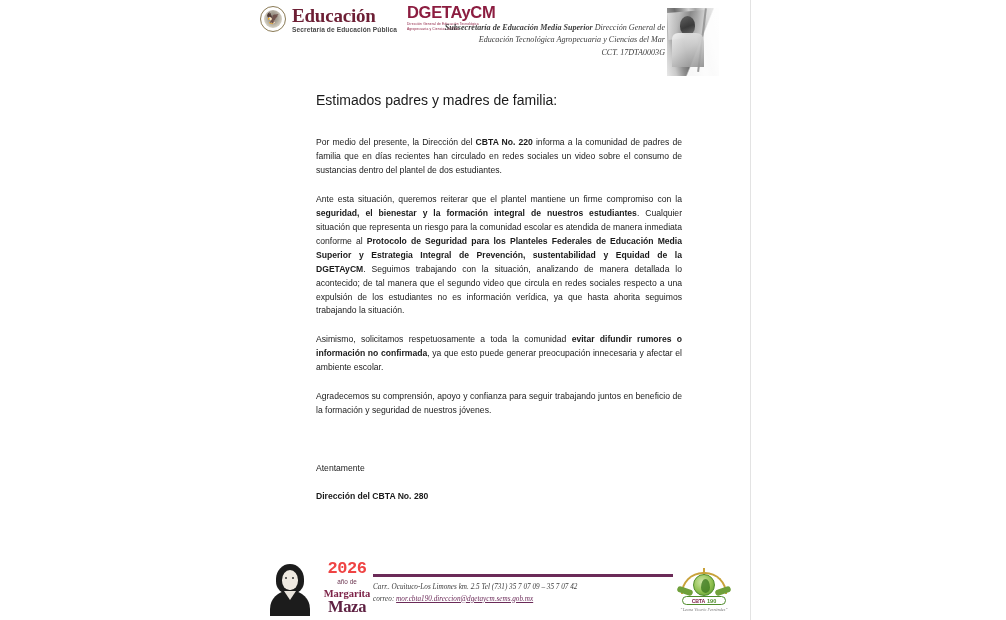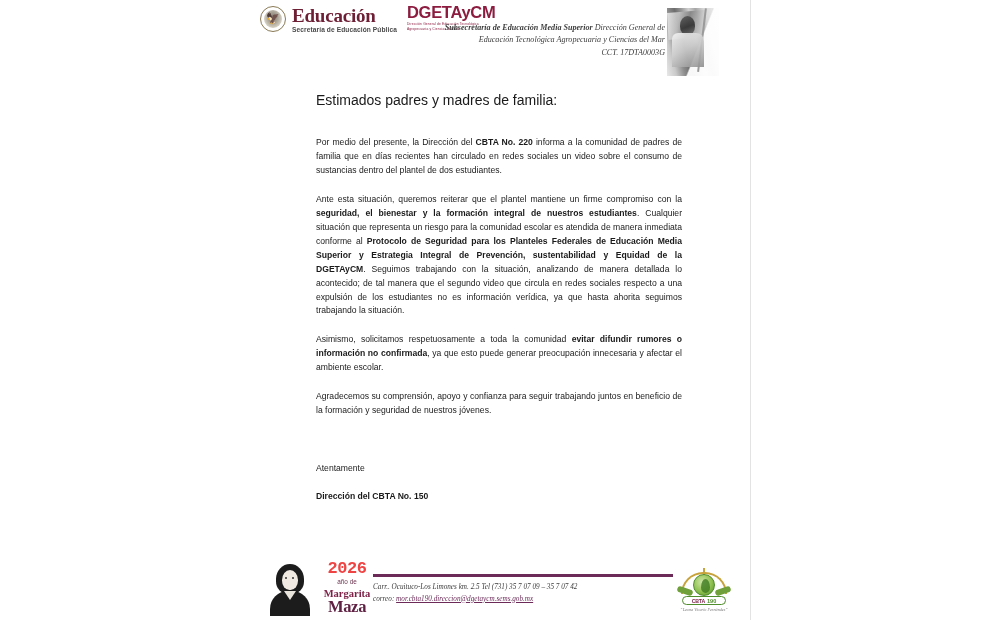--- a/index.html
+++ b/index.html
@@ -287,21 +287,21 @@
     <div class="salutation">Estimados padres y madres de familia:</div>
     <div id="paragraphs">
         <p class="para"><span>Por medio del presente, la Dirección del </span><b>CBTA No. 220</b><span> informa a la comunidad de padres de familia que en días recientes han circulado en redes sociales un video sobre el consumo de sustancias dentro del plantel de dos estudiantes.</span></p>
         <p class="para"><span>Ante esta situación, queremos reiterar que el plantel mantiene un firme compromiso con la </span><b>seguridad, el bienestar y la formación integral de nuestros estudiantes</b><span>. Cualquier situación que representa un riesgo para la comunidad escolar es atendida de manera inmediata conforme al </span><b>Protocolo de Seguridad para los Planteles Federales de Educación Media Superior y Estrategia Integral de Prevención, sustentabilidad y Equidad de la DGETAyCM</b><span>. Seguimos trabajando con la situación, analizando de manera detallada lo acontecido; de tal manera que el segundo video que circula en redes sociales respecto a una expulsión de los estudiantes no es información verídica, ya que hasta ahorita seguimos trabajando la situación.</span></p>
         <p class="para"><span>Asimismo, solicitamos respetuosamente a toda la comunidad </span><b>evitar difundir rumores o información no confirmada</b><span>, ya que esto puede generar preocupación innecesaria y afectar el ambiente escolar.</span></p>
         <p class="para"><span>Agradecemos su comprensión, apoyo y confianza para seguir trabajando juntos en beneficio de la formación y seguridad de nuestros jóvenes.</span></p>
       </div>
 
     <div class="sign-block">
       <div class="sign-line">Atentamente</div>
-      <div class="sign-line bold">Dirección del CBTA No. 150</div>
+      <div class="sign-line bold">Dirección del CBTA No. 280</div>
     </div>
   </div>
 
   <div class="footer">
 
     <div class="maza-logo">
       <div class="maza-portrait">
         <div class="hair"></div>
         <div class="face"></div>
         <div class="eyeL"></div>

